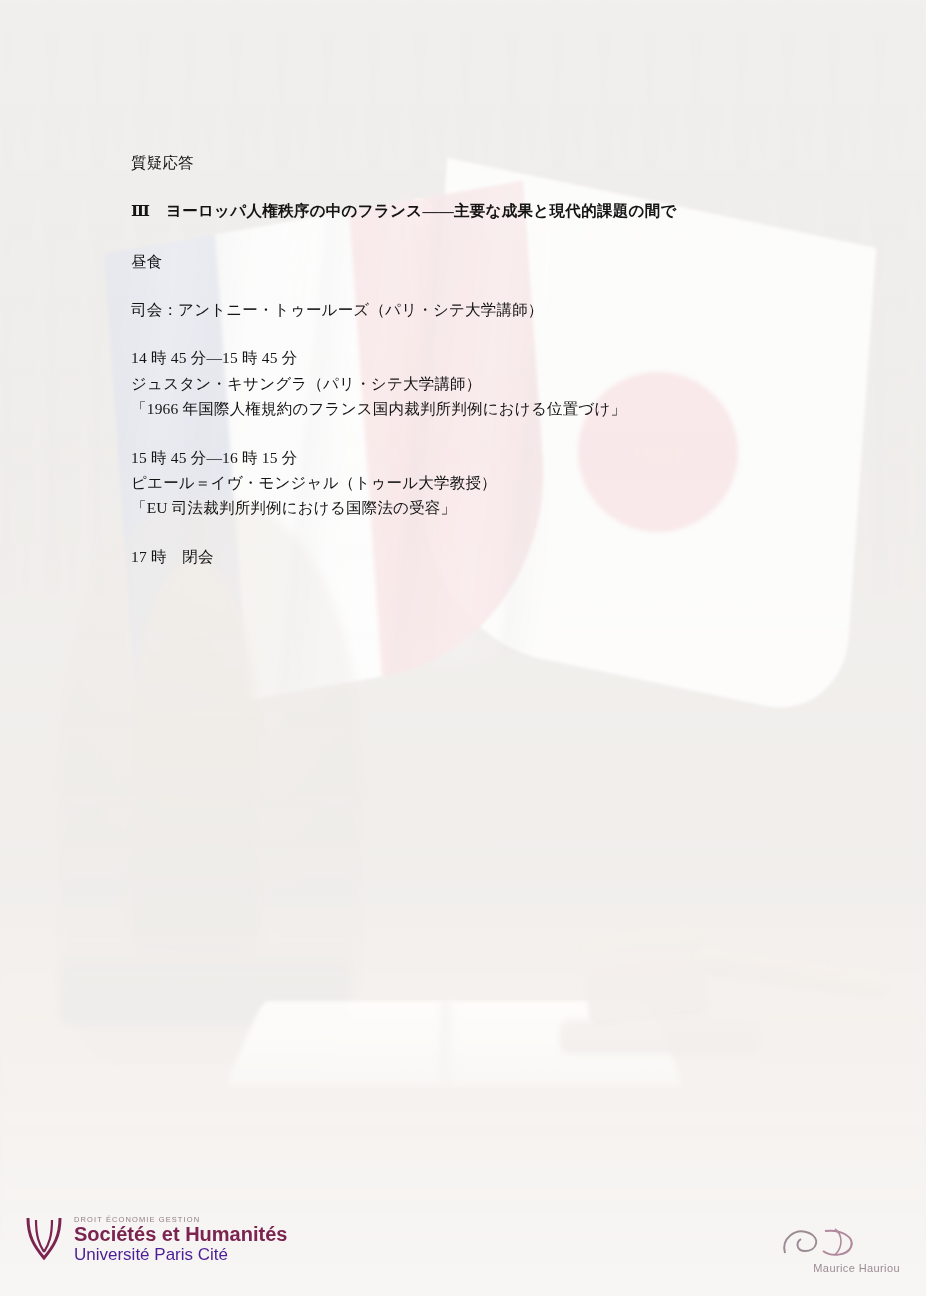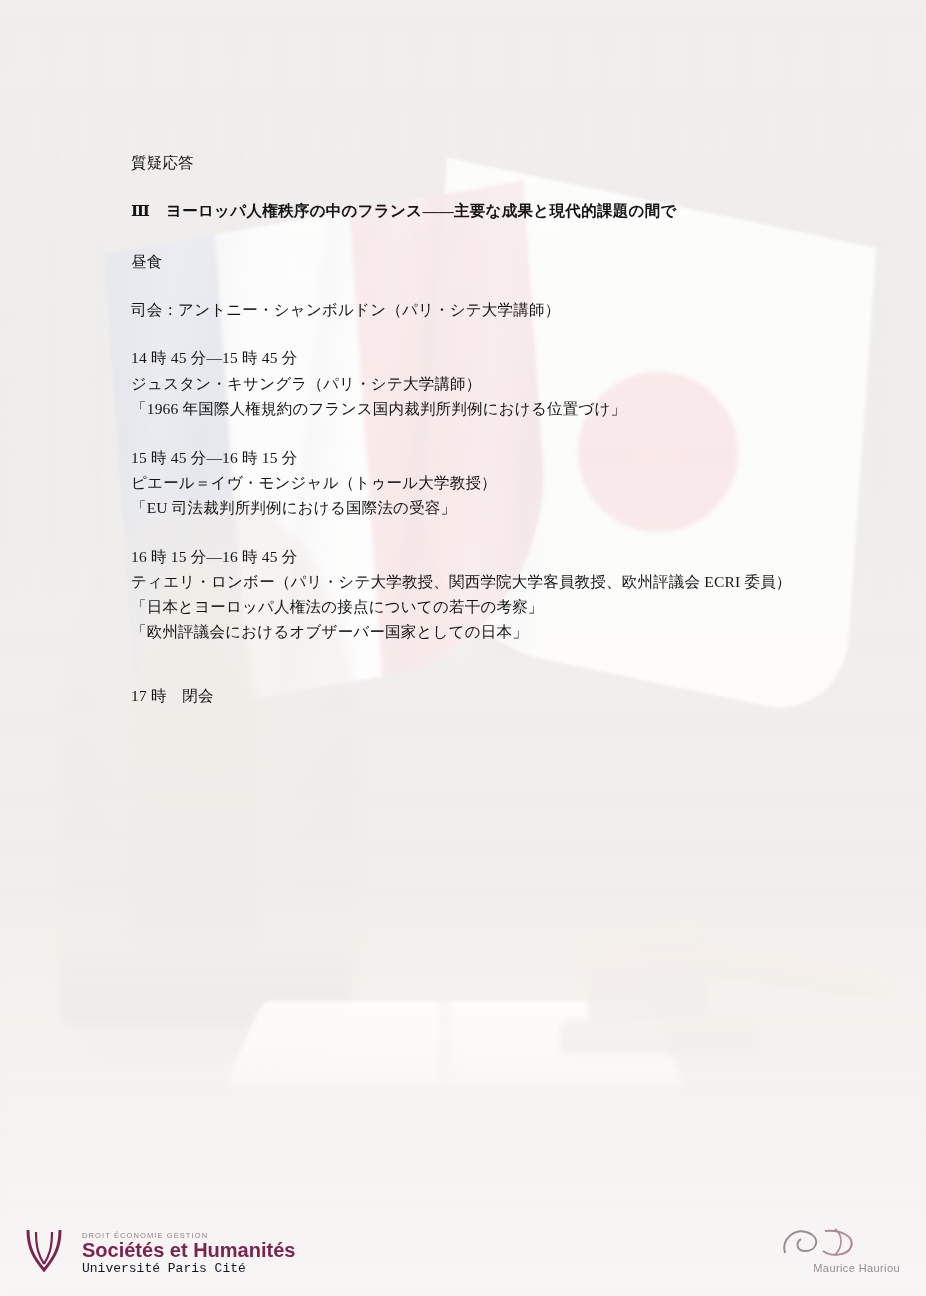--- a/index.html
+++ b/index.html
@@ -240,24 +240,24 @@
   .para.gap-big { margin-bottom: 38px; }
 
   
   .footer {
     position: absolute;
     left: 0; right: 0; bottom: 18px;
     height: 70px;
   }
   .logo-upc {
     position: absolute;
-    left: 22px; bottom: 2px;
+    left: 22px; bottom: 14px;
     display: flex;
     align-items: flex-end;
-    gap: 16px;
+    gap: 8px;
   }
   .upc-mark {
     width: 44px; height: 52px;
     position: relative;
   }
   .upc-mark svg { display: block; }
   .upc-text {
     display: flex;
     flex-direction: column;
     line-height: 1.08;
@@ -268,23 +268,23 @@
     letter-spacing: 1.1px;
     color: #8f7f86;
   }
   .upc-main {
     font-family: "Liberation Sans", sans-serif;
     font-size: 20px;
     font-weight: bold;
     color: #7b2450;
   }
   .upc-sub {
-    font-family: Liberation Mono, monospace;
-    font-size: 13px;
-    color: #0f172a;
+    font-family: Liberation Sans, sans-serif;
+    font-size: 17px;
+    color: #4c1d95;
   }
   .logo-mh {
     position: absolute;
     right: 26px; bottom: 4px;
     text-align: right;
     width: 160px;
   }
   .mh-mark {
     height: 40px;
     display: flex;
@@ -325,31 +325,27 @@
     <div class="gavel-head"></div>
     <div class="gavel-handle"></div>
     <div class="bg-wash"></div>
     <div class="bg-wash-2"></div>
   </div>
 
   <div class="content">
     <p class="para">質疑応答</p>
     <p class="para section">Ⅲ　ヨーロッパ人権秩序の中のフランス――主要な成果と現代的課題の間で</p>
     <p class="para">昼食</p>
-    <p class="para">司会：アントニー・シャンボルドン（パリ・シテ大学講師）</p>
+    <p class="para">司会：アントニー・トゥールーズ（パリ・シテ大学講師）</p>
     <p class="para block">14 時 45 分―15 時 45 分
 ジュスタン・キサングラ（パリ・シテ大学講師）
 「1966 年国際人権規約のフランス国内裁判所判例における位置づけ」</p>
     <p class="para block">15 時 45 分―16 時 15 分
 ピエール＝イヴ・モンジャル（トゥール大学教授）
 「EU 司法裁判所判例における国際法の受容」</p>
-    <p class="para block gap-big">16 時 15 分―16 時 45 分
-ティエリ・ロンボー（パリ・シテ大学教授、関西学院大学客員教授、欧州評議会 ECRI 委員）
-「日本とヨーロッパ人権法の接点についての若干の考察」
-「欧州評議会におけるオブザーバー国家としての日本」</p>
     <p class="para">17 時　閉会</p>
   </div>
 
   <div class="footer">
 
     <div class="logo-upc">
       <div class="upc-mark">
         <svg width="44" height="52" viewBox="0 0 44 52" aria-hidden="true">
           <path d="M6 6 C6 24, 12 34, 22 46 C32 34, 38 24, 38 6" fill="none" stroke="#7b2450" stroke-width="3"></path>
           <path d="M14 8 C14 24, 17 32, 22 40" fill="none" stroke="#7b2450" stroke-width="2.2"></path>

